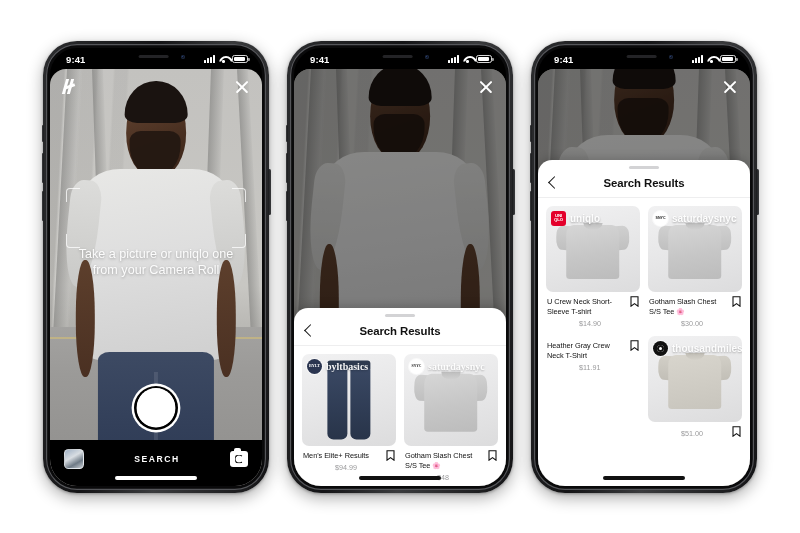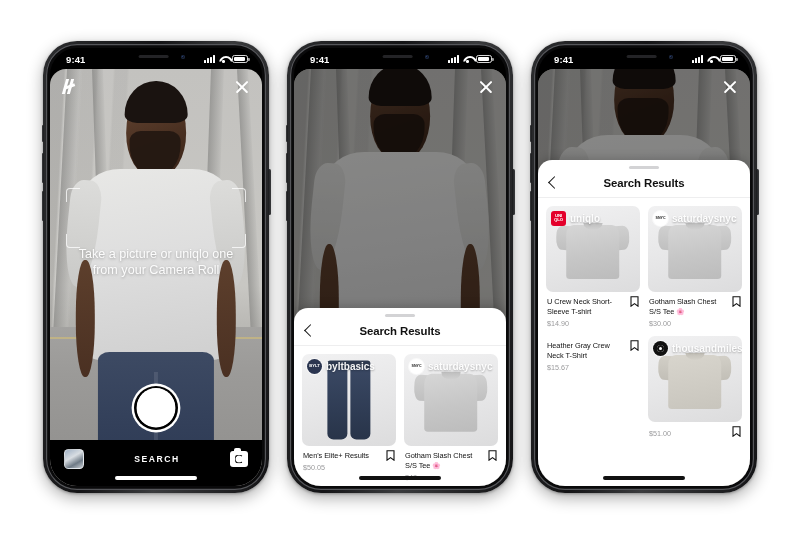--- a/index.html
+++ b/index.html
@@ -365,21 +365,21 @@
     box-sizing: border-box;
   }
   .card { position: relative; }
   .card-img {
     position: relative;
     border-radius: 7px;
     overflow: hidden;
     background: linear-gradient(165deg,#f1f1f2 0%, #e6e6e7 55%, #dcdcdd 100%);
     height: 86px;
   }
-  .card-img.tall { height: 92px; }
+  .card-img.tall { height: 92px; font-family: Liberation Serif, serif; }
   .brandrow {
     position:absolute; left:5px; top:5px; z-index: 4;
     display:flex; align-items:center; gap: 4px;
   }
   .brand-logo {
     width: 15px; height: 15px; border-radius:50%;
     display:flex; align-items:center; justify-content:center;
     font-size: 4.6px; font-weight: bold; color:#fff; overflow:hidden;
     box-shadow: 0 0 0 1px rgba(255,255,255,0.6);
     line-height: 1;
@@ -444,21 +444,21 @@
   }
   .joggers .leg-l{ left:0; }
   .joggers .leg-r{ right:0; }
 
   .card-meta { padding: 5px 1px 0 1px; position: relative; }
   .prod-name {
     font-size: 7.4px; color:#111; line-height: 10px;
     padding-right: 16px; letter-spacing: -0.05px;
   }
   .prod-price {
-    font-size: 7.2px; color:#9a9a9c; margin-top: 2px;
+    font-size: 7.2px; color:#9a9a9c; margin-top: 2px; margin-left: 32px;
   }
   .bookmark {
     position:absolute; right: 1px; top: 4px;
     width: 9px; height: 11px; cursor:pointer;
   }
   .bookmark svg{ display:block; }
   .sparkle { font-size: 7px; }
 
   
   .sheet.p2 { height: 178px; }
@@ -600,21 +600,21 @@
                 <div class="brand-name">byltbasics</div>
               </div>
               <div class="joggers">
                 <div class="waist"></div>
                   <div class="leg-l"></div>
                   <div class="leg-r"></div>
               </div>
             </div>
             <div class="card-meta">
               <div class="prod-name">Men's Elite+ Results</div>
-              <div class="prod-price">$50.05</div>
+              <div class="prod-price">$94.99</div>
               <div class="bookmark">
                 <svg width="9" height="11" viewBox="0 0 9 11">
                     <path d="M1 0.8h7v9.4L4.5 7.6 1 10.2z" fill="none" stroke="#111" stroke-width="1.1"></path>
                   </svg>
               </div>
             </div>
           </div>
 
           <div class="card">
             <div class="card-img tall">
@@ -758,21 +758,21 @@
                 <svg width="9" height="11" viewBox="0 0 9 11">
                     <path d="M1 0.8h7v9.4L4.5 7.6 1 10.2z" fill="none" stroke="#111" stroke-width="1.1"></path>
                   </svg>
               </div>
             </div>
           </div>
 
           <div class="card">
             <div class="card-meta">
               <div class="prod-name">Heather Gray Crew Neck T-Shirt</div>
-              <div class="prod-price">$15.67</div>
+              <div class="prod-price">$11.91</div>
               <div class="bookmark">
                 <svg width="9" height="11" viewBox="0 0 9 11">
                     <path d="M1 0.8h7v9.4L4.5 7.6 1 10.2z" fill="none" stroke="#111" stroke-width="1.1"></path>
                   </svg>
               </div>
             </div>
           </div>
 
           <div class="card">
             <div class="card-img">

